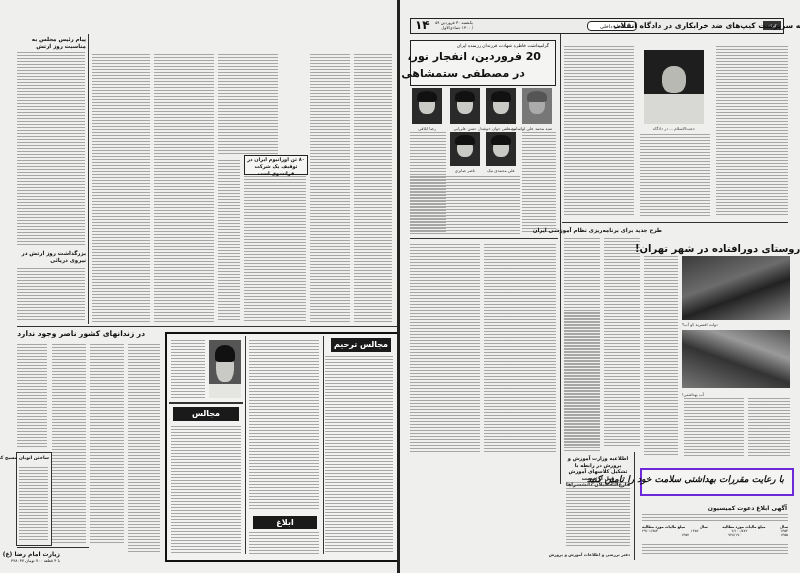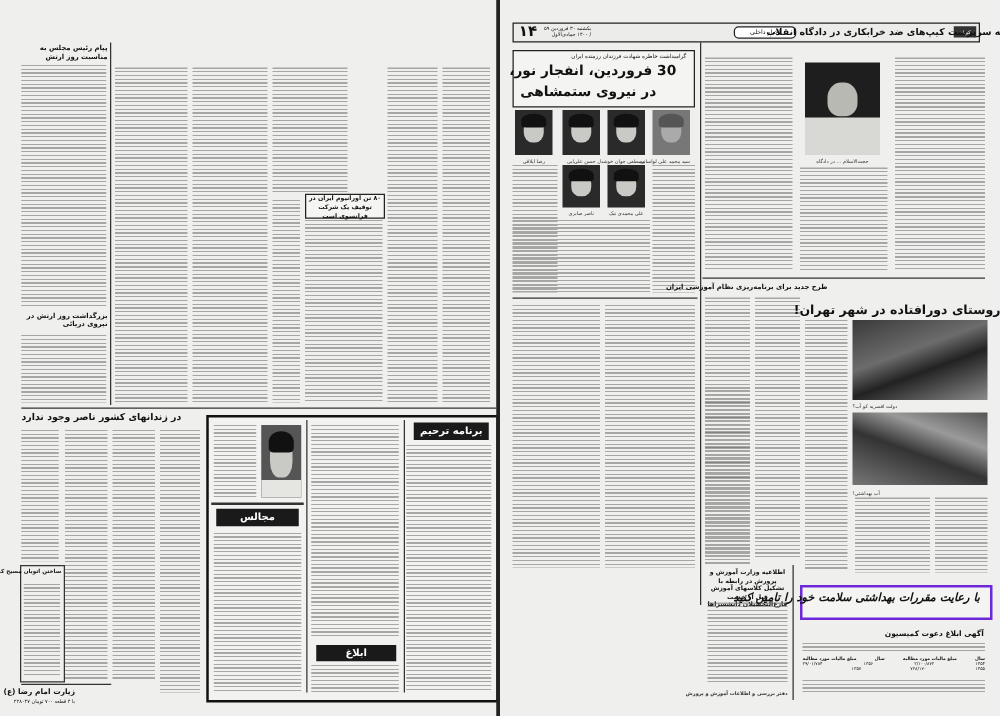--- a/index.html
+++ b/index.html
@@ -57,21 +57,21 @@
   <div class="text-col" style="left:128px;top:344px;width:32px;height:210px;"></div>
   <div style="position:absolute;left:16px;top:452px;width:34px;height:92px;border:1px solid #333;">
     <div class="small-bold" style="right:2px;top:2px;font-size:4.5px;">ساختن اتوبان مسیح کندی</div>
     <div class="text-col" style="left:2px;top:14px;width:29px;height:74px;"></div>
   </div>
   <div class="rule-h" style="left:17px;top:547px;width:72px;"></div>
   <div class="small-bold" style="right:340px;top:550px;font-size:6px;">زیارت امام رضا (ع)</div>
   <div class="small-bold" style="right:340px;top:558px;font-size:4px;font-weight:normal;">با ۴ قطعه ۷۰۰ تومان ۲۲۸۰۴۷</div>
 
   <div style="position:absolute;left:165px;top:332px;width:230px;height:226px;border:2px solid #111;background:#f2f2f0;">
-    <div class="blackbar" style="right:6px;top:4px;width:60px;height:14px;font-size:8px;line-height:14px;">برنامه ترحیم</div>
+    <div class="blackbar" style="right:6px;top:4px;width:60px;height:14px;font-size:8px;line-height:14px;">مجالس ترحیم</div>
     <div class="text-col" style="right:4px;top:22px;width:68px;height:196px;"></div>
     <div class="rule-v" style="left:156px;top:2px;height:218px;"></div>
     <div class="text-col" style="left:82px;top:6px;width:70px;height:170px;"></div>
     <div class="rule-v" style="left:78px;top:2px;height:218px;"></div>
     <div class="photo" style="left:42px;top:6px;width:32px;height:58px;background:#555;">
       <div class="face"></div>
         <div class="hair"></div>
         <div class="shirt"></div>
     </div>
     <div class="text-col" style="left:4px;top:6px;width:34px;height:58px;"></div>
@@ -88,22 +88,22 @@
 <div class="page page-right">
   <div class="mast" style="left:10px;width:372px;">
     <span class="pg" style="left:4px;">۱۴</span>
     <span class="date" style="left:22px;width:40px;">یکشنبه ۳۰ فروردین ۵۹ / ۱۴۰۰ جمادی‌الاول</span>
     <span class="section" style="left:176px;width:48px;">اخبار داخلی</span>
     <span class="logo" style="left:352px;width:18px;">کیهان</span>
   </div>
 
   <div style="position:absolute;left:10px;top:40px;width:144px;height:44px;border:1px solid #222;background:#f4f4f2;">
     <div class="headline" style="right:6px;top:2px;font-size:4.5px;font-weight:normal;">گرامیداشت خاطره شهادت فرزندان رزمنده ایران</div>
-    <div class="headline" style="right:14px;top:9px;font-size:11px;">30 فروردین، انفجار نور،</div>
-    <div class="headline" style="right:30px;top:26px;font-size:11px;">در نیروی ستمشاهی</div>
+    <div class="headline" style="right:14px;top:9px;font-size:11px;">20 فروردین، انفجار نور،</div>
+    <div class="headline" style="right:30px;top:26px;font-size:11px;">در مصطفی ستمشاهی</div>
   </div>
 
   <div class="photo" style="left:12px;top:88px;width:30px;height:36px;">
       <div class="face"></div>
       <div class="hair"></div>
     </div>
   <div class="caption" style="left:12px;top:126px;width:30px;">رضا ایلاقی</div>
   <div class="photo" style="left:50px;top:88px;width:30px;height:36px;">
       <div class="face"></div>
       <div class="hair"></div>

